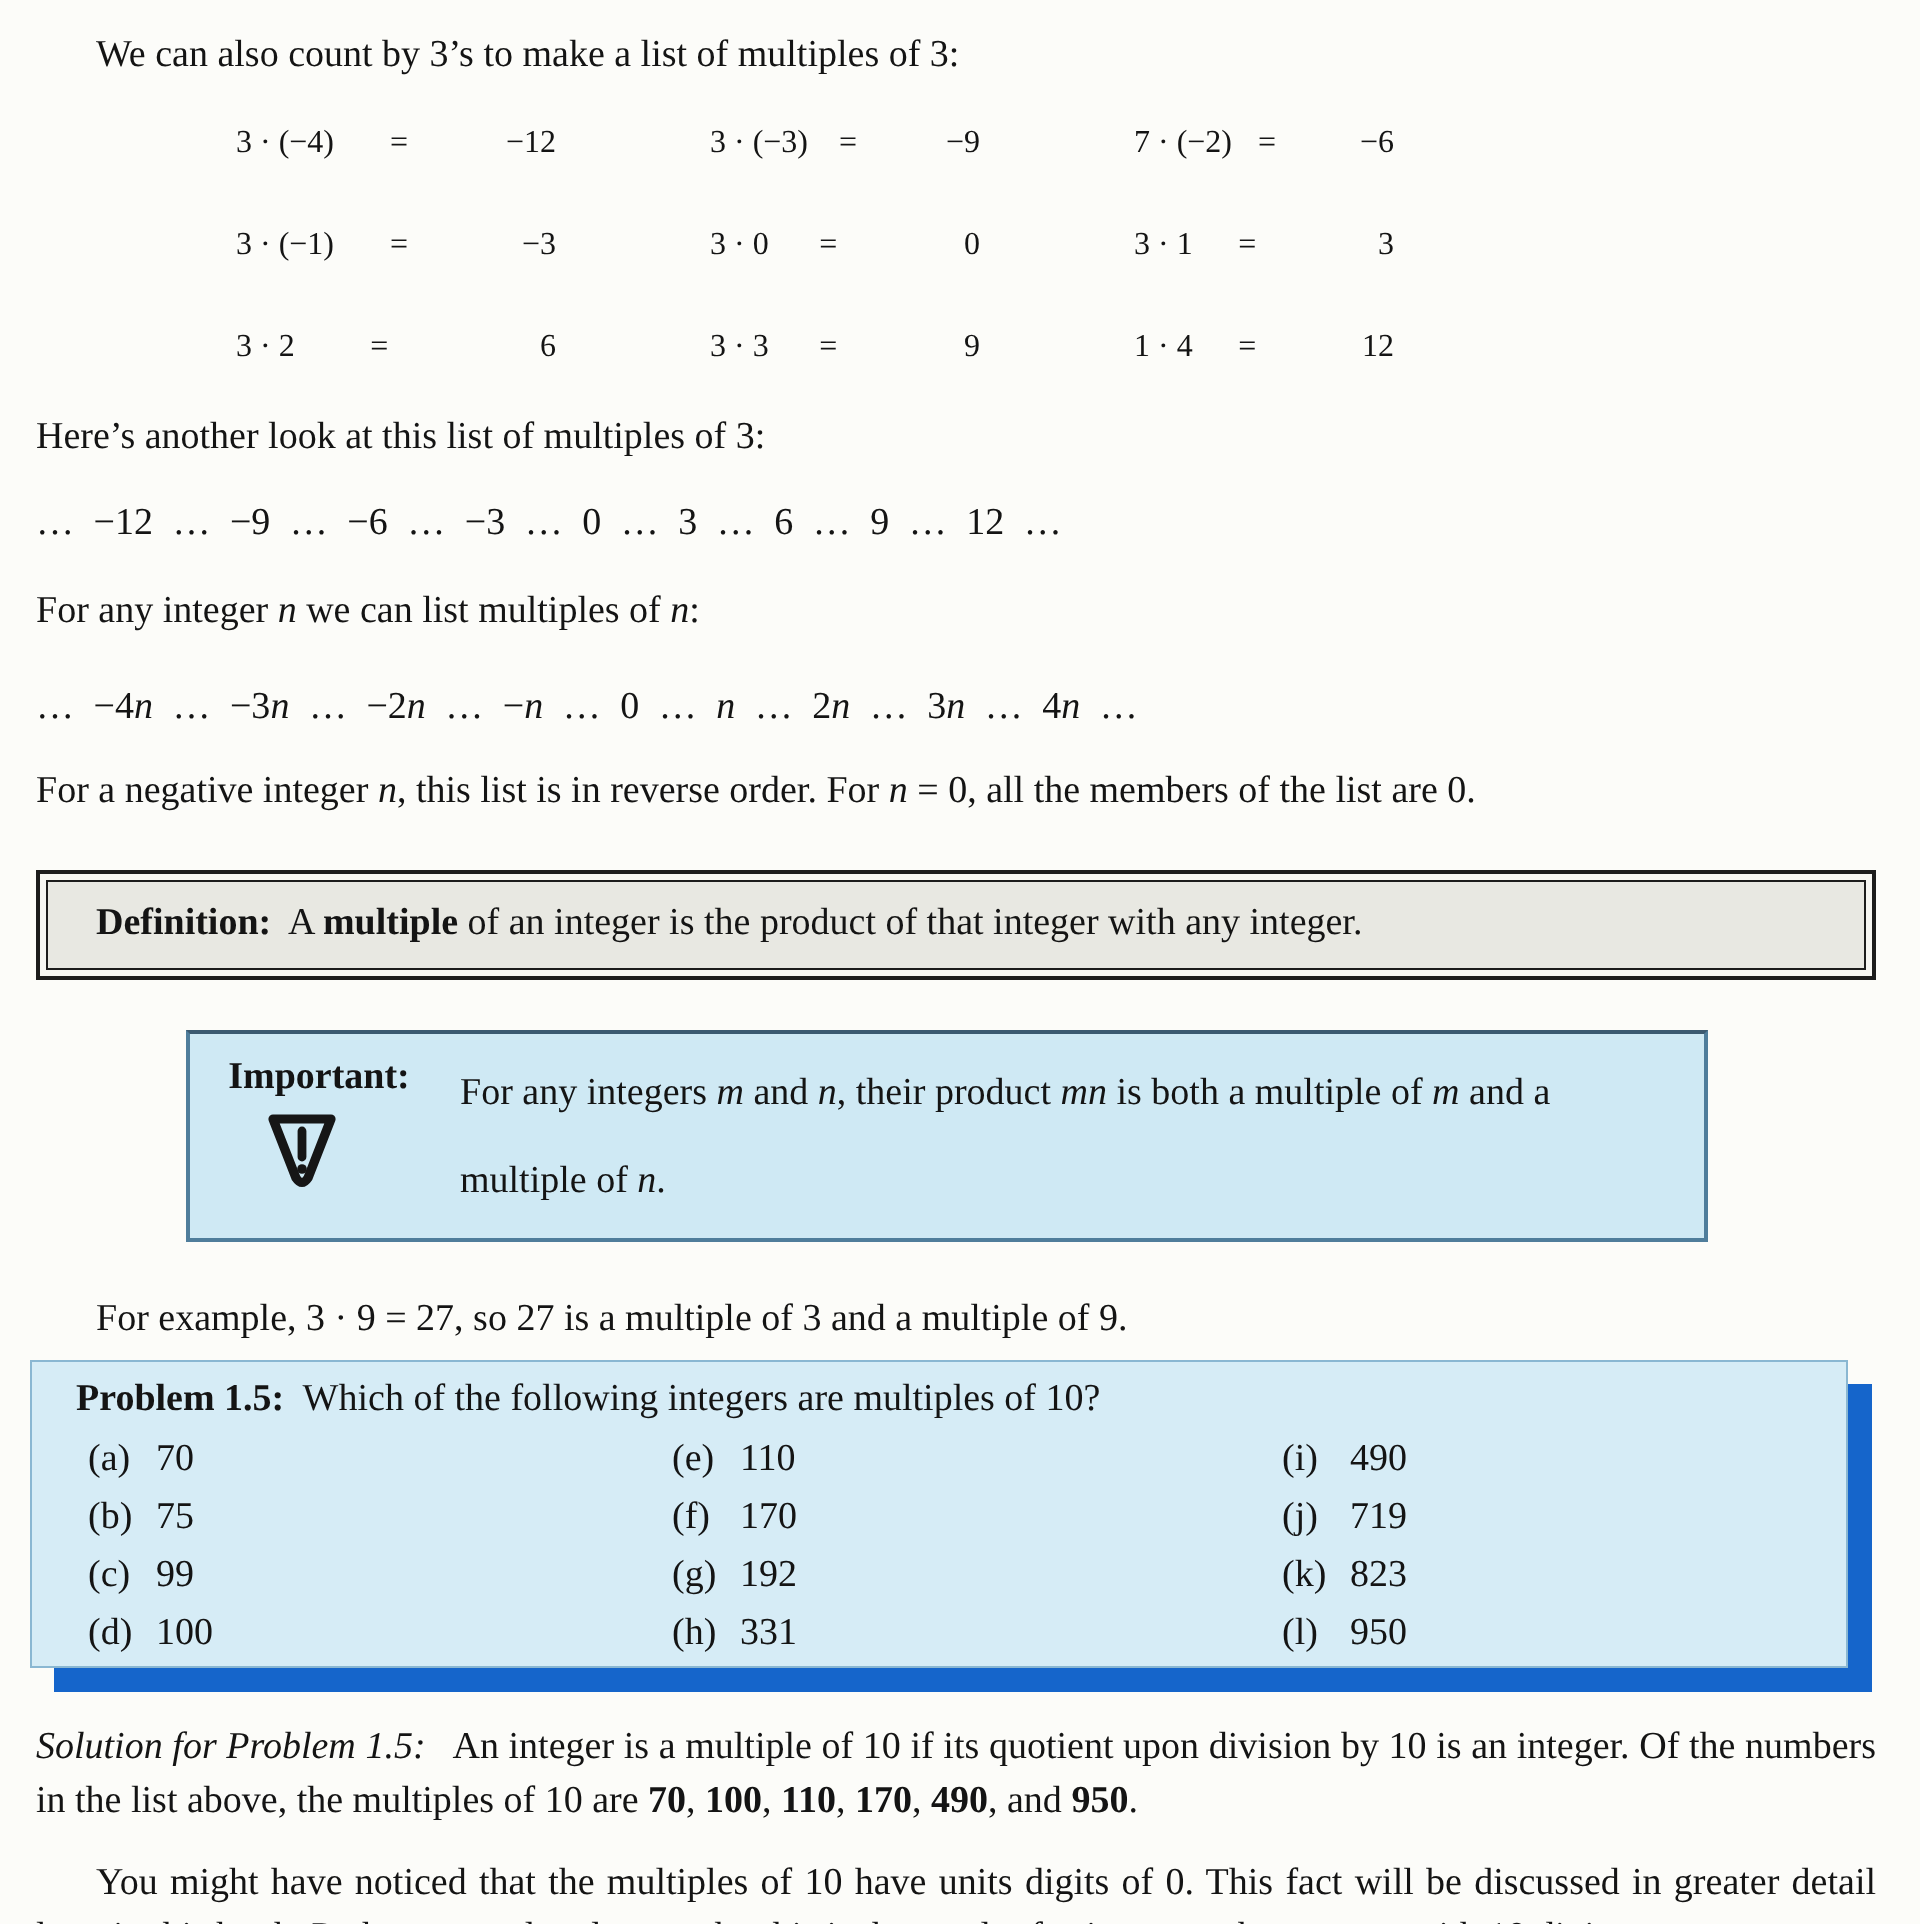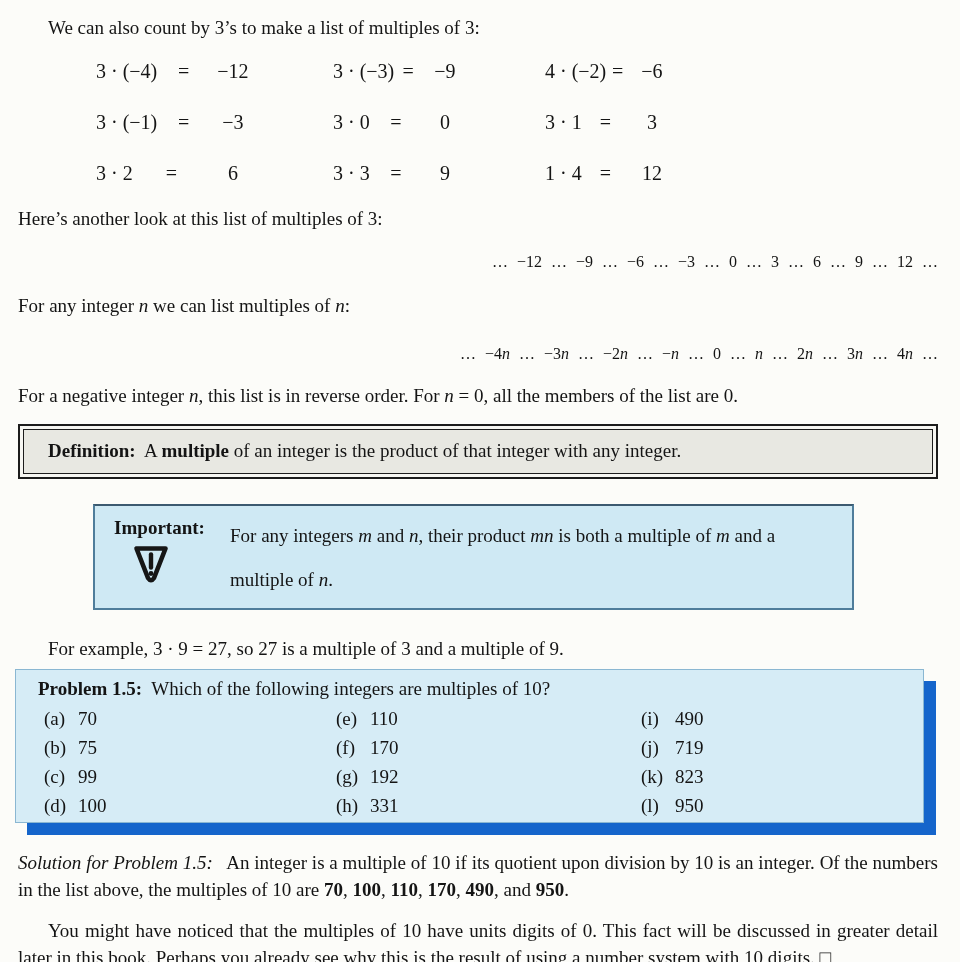--- a/index.html
+++ b/index.html
@@ -11,36 +11,36 @@
   }
   .page{padding:14px 22px 0 18px;}
   p{margin:0;}
   .para{text-align:justify;}
   .indent{text-indent:30px;}
 
   
   .eq-grid{
     display:grid;grid-template-columns:160px 135px 130px;
     column-gap:77px;row-gap:24px;
-    margin:17px 0 0 78px;font-size:20px;
+    margin:17px 0 0 100px;font-size:16px;
   }
   .eq{display:flex;justify-content:space-between;align-items:baseline;}
-  .eq-val{display:inline-block;min-width:46px;text-align:center;}
+  .eq-val{display:inline-block;min-width:46px;text-align:right;}
 
   
-  .mathline{text-align:right;font-size:16px;word-spacing:5px;}
+  .mathline{text-align:left;font-size:19px;word-spacing:5px;}
   .ml-3{margin-top:16px;}
   .ml-n{margin-top:21px;}
   .mt-p2{margin-top:18px;}
   .mt-p3{margin-top:17px;}
   .mt-p4{margin-top:15px;}
 
   
   .def-outer{
-    margin-top:15px;border:2px solid #1c1c1c;padding:3px;
+    margin-top:26px;border:2px solid #1c1c1c;padding:3px;
     background:#f6f6f2;
   }
   .def-inner{
     border:1px solid #1c1c1c;background:#e8e8e2;
     padding:7px 16px 9px 24px;
   }
 
   
   .imp-box{
     margin:25px 0 0 75px;width:741px;
@@ -89,21 +89,21 @@
         <span>3 · (−4)</span>
         <span>=</span>
         <span class="eq-val">−12</span>
       </div>
     <div class="eq">
         <span>3 · (−3)</span>
         <span>=</span>
         <span class="eq-val">−9</span>
       </div>
     <div class="eq">
-        <span>4 · (−2)</span>
+        <span>7 · (−2)</span>
         <span>=</span>
         <span class="eq-val">−6</span>
       </div>
     <div class="eq">
         <span>3 · (−1)</span>
         <span>=</span>
         <span class="eq-val">−3</span>
       </div>
     <div class="eq">
         <span>3 · 0</span>

